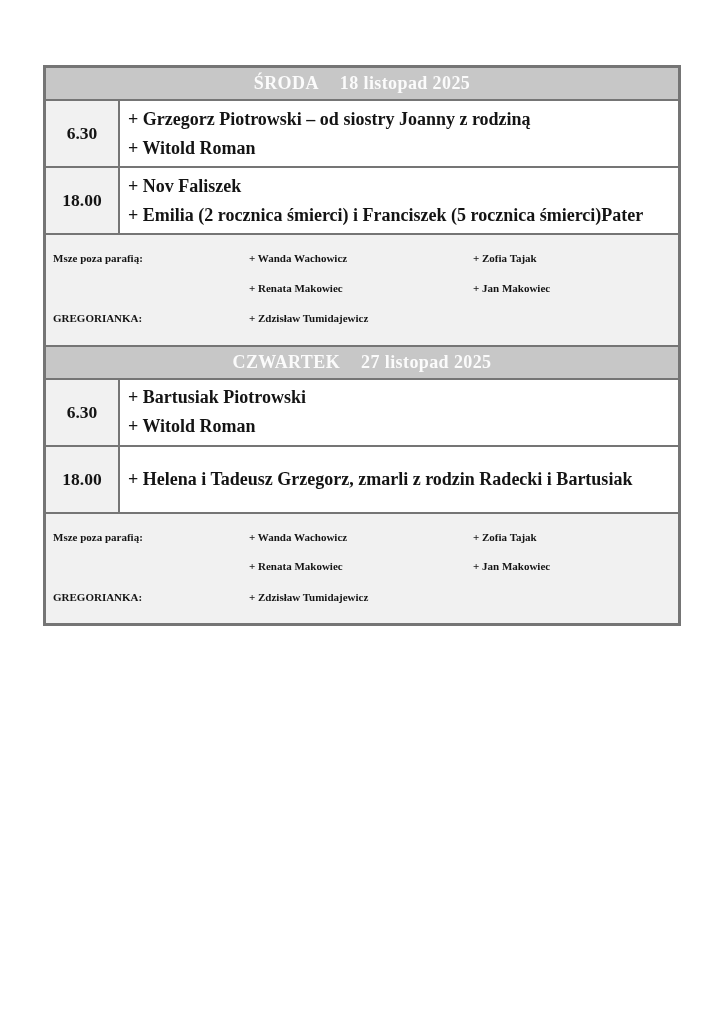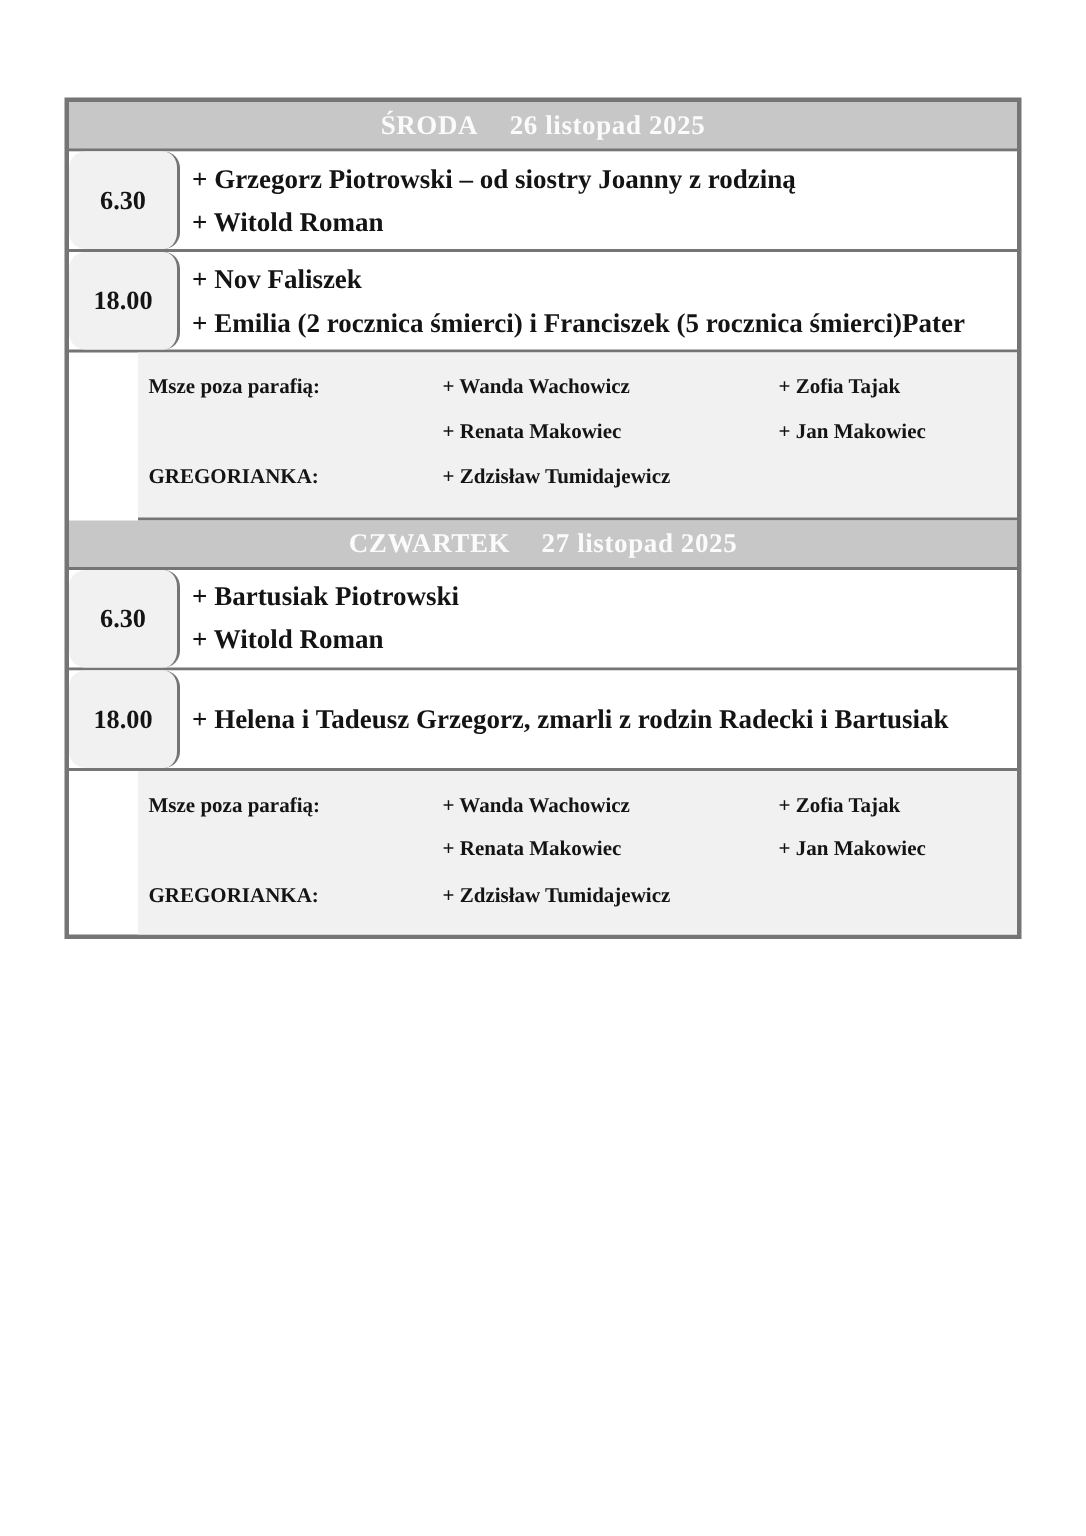--- a/index.html
+++ b/index.html
@@ -38,51 +38,49 @@
     gap:21px;
   }
 
   .mass-row { display:flex; height:67px; background:var(--cell-bg); }
   .time-cell {
     width:74px; flex:0 0 74px;
     border-right:2px solid var(--border);
     background:var(--shaded-bg);
     display:flex; align-items:center; justify-content:center;
     font-size:17.5px;
-    border-radius:11px;
   }
   .intentions {
     flex:1; min-width:0;
     display:flex; flex-direction:column; justify-content:center;
     padding-left:8px; padding-right:2px;
   }
   .intention-line { line-height:29px; font-size:18px; white-space:nowrap; }
 
   .footer {
     background:var(--shaded-bg);
     padding:9px 4px 11px 7px;
-    font-size:14px;
-    margin-left:46px;
+    font-size:11px;
   }
   .footer-grid {
     display:grid;
     grid-template-columns:196px 224px auto;
   }
   .footer-grid > div { line-height:29.5px; white-space:nowrap; }
   .greg-label, .greg-name { margin-top:1px; }
 </style>
 </head>
 <body>
 
 <div class="page">
   <div class="schedule">
 
     <div class="day-header">
       <span>ŚRODA</span>
-      <span>26 listopad 2025</span>
+      <span>18 listopad 2025</span>
     </div>
 
     <div class="mass-row">
       <div class="time-cell">6.30</div>
       <div class="intentions">
         <div class="intention-line">+ Grzegorz Piotrowski – od siostry Joanny z rodziną</div>
         <div class="intention-line">+ Witold Roman</div>
       </div>
     </div>
 

